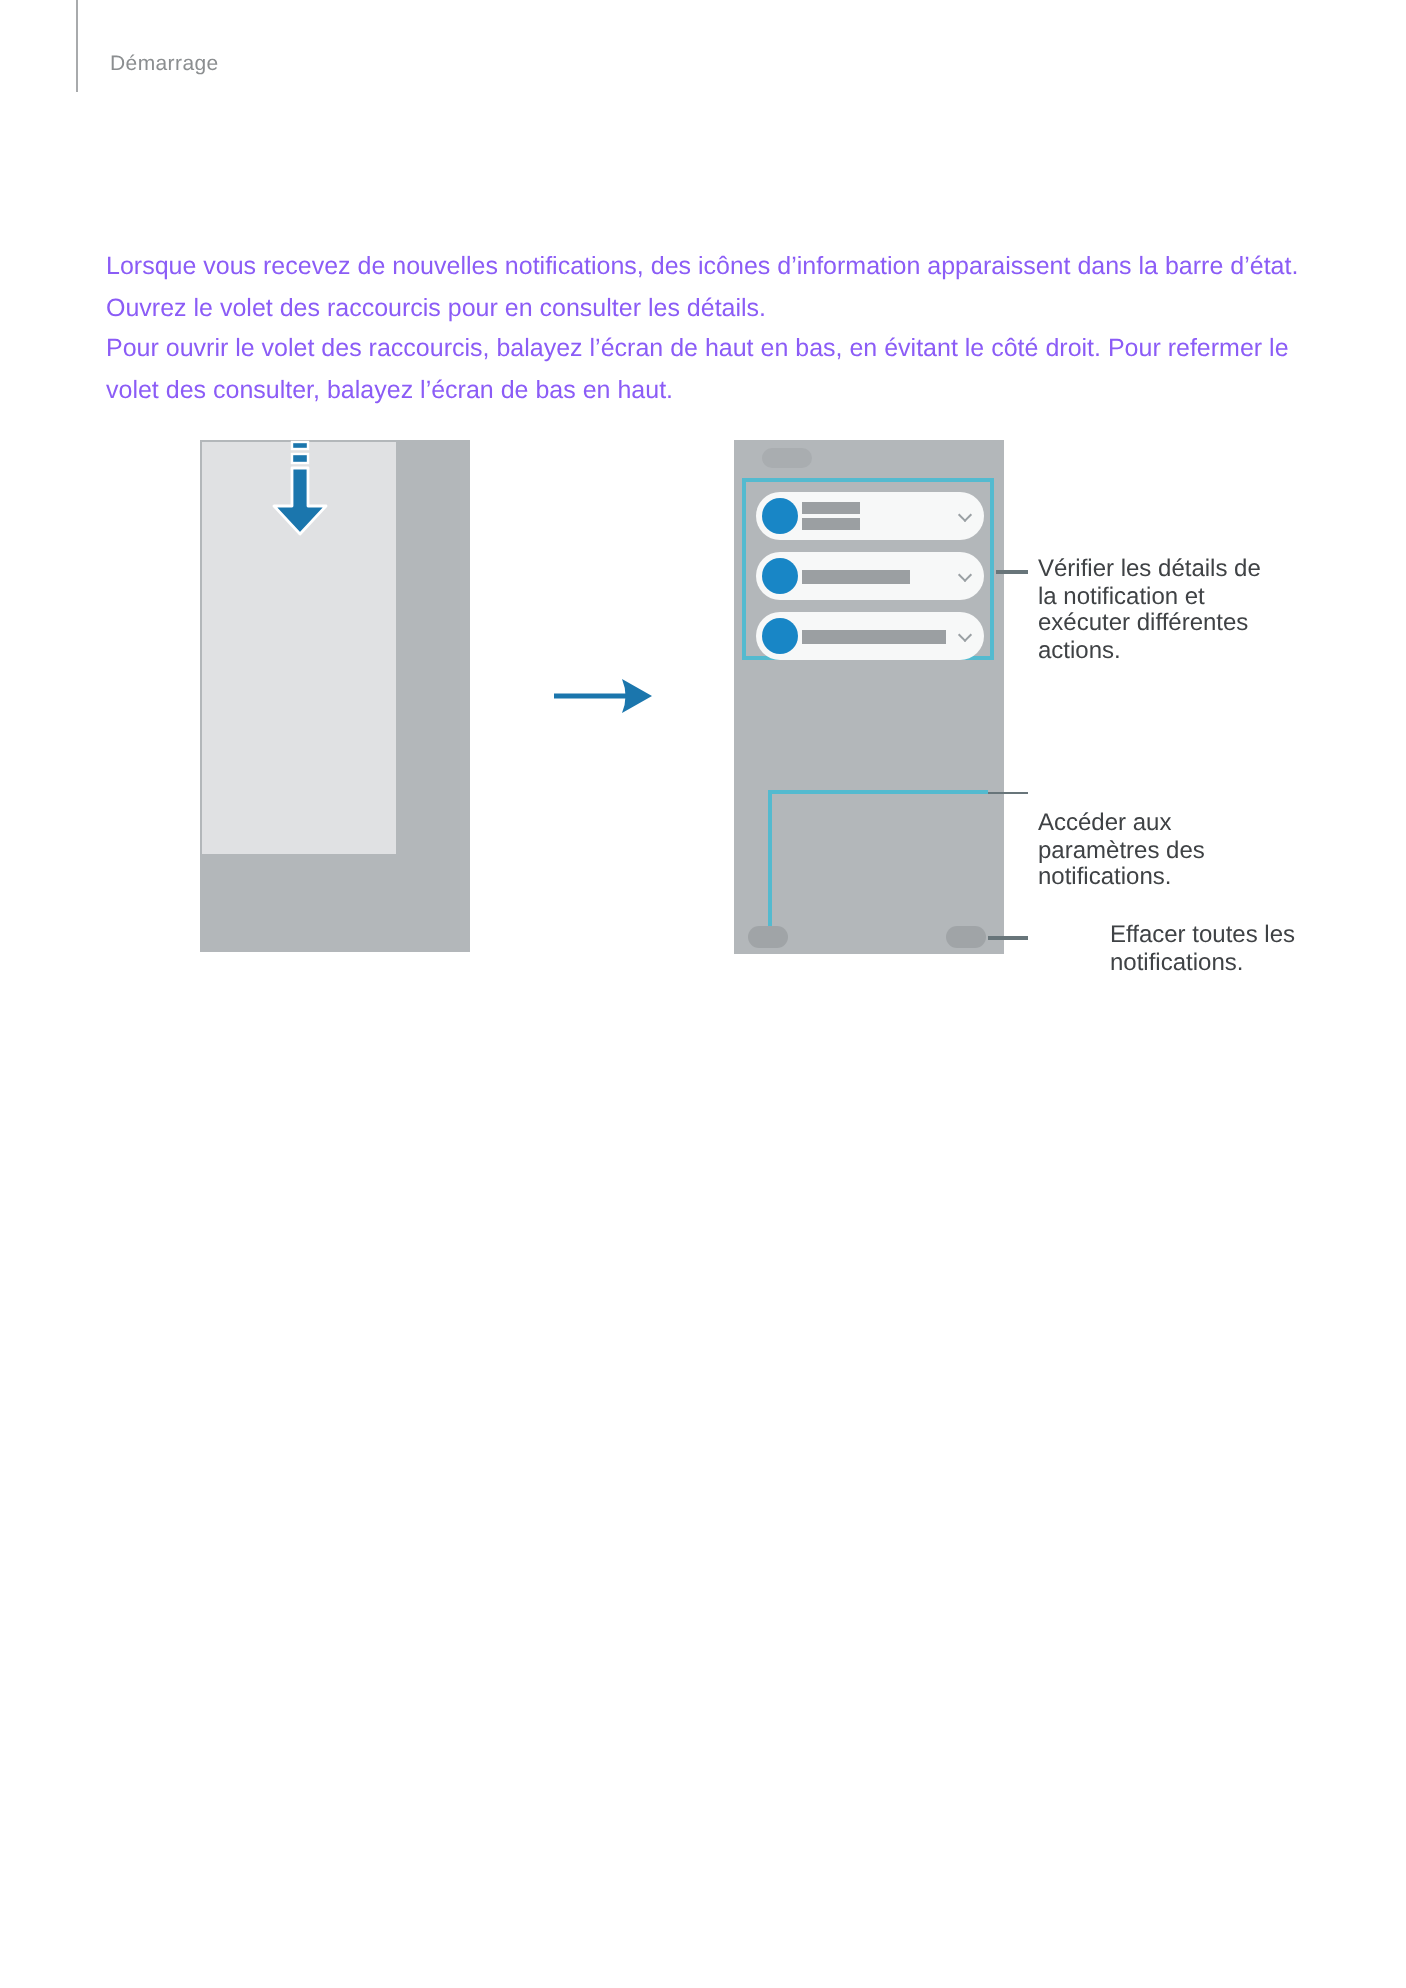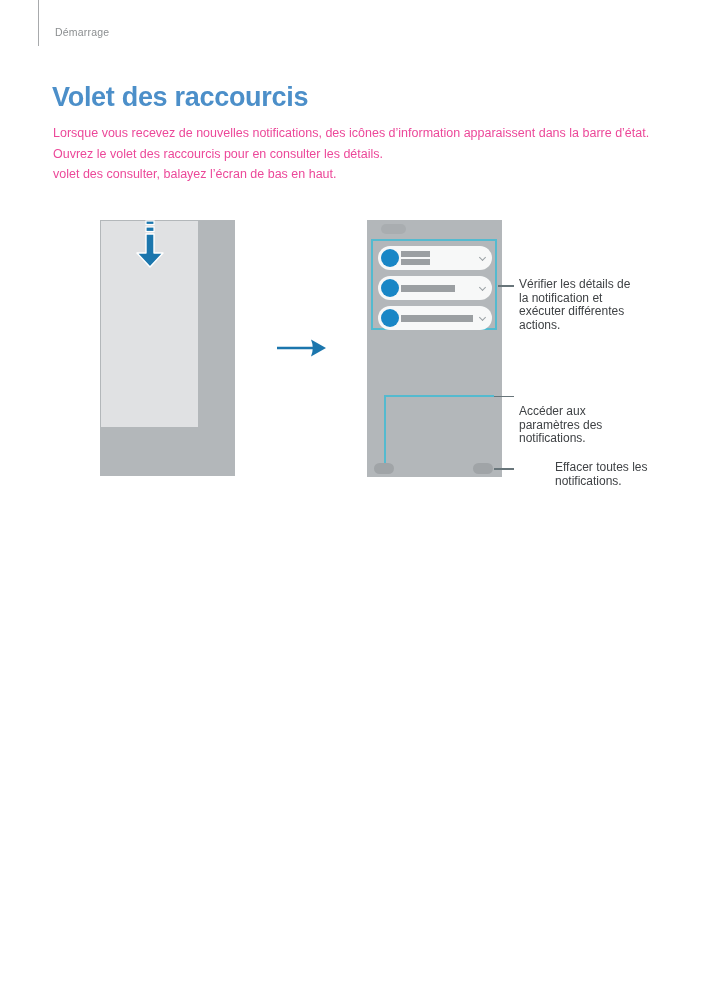--- a/index.html
+++ b/index.html
@@ -25,21 +25,21 @@
     letter-spacing: 0.2px;
   }
   .page-title {
     position: absolute;
     left: 52px; top: 82px;
     font-size: 27px;
     font-weight: 700;
     letter-spacing: -0.3px;
     color: #4c8fc9;
   }
-  .body-para { position: absolute; left: 53px; color: #ec4899; font-size: 12.5px; }
+  .body-para { position: absolute; left: 53px; color: #8b5cf6; font-size: 12.5px; }
   .body-para .bline { line-height: 20.5px; white-space: nowrap; }
   #para-intro { top: 123px; }
   #para-howto { top: 164px; }
 
   
   .phone { position: absolute; background: #b3b7ba; }
   #phone-before { left: 100px; top: 220px; width: 135px; height: 256px; }
   #phone-before .screen-light {
     position: absolute; left: 1px; top: 1px; width: 97px; height: 206px;
     background: #e0e1e3;
@@ -110,28 +110,28 @@
   }
 </style>
 </head>
 <body>
 
 <div class="page">
 
   <div class="header-rule"></div>
   <div class="running-header">Démarrage</div>
 
-  <div class="page-title">Volet des raccourcis</div>
 
   <div class="body-para" id="para-intro">
     <div class="bline">Lorsque vous recevez de nouvelles notifications, des icônes d’information apparaissent dans la barre d’état.</div>
     <div class="bline">Ouvrez le volet des raccourcis pour en consulter les détails.</div>
   </div>
 
   <div class="body-para" id="para-howto">
+    <div class="bline">Pour ouvrir le volet des raccourcis, balayez l’écran de haut en bas, en évitant le côté droit. Pour refermer le</div>
     <div class="bline">volet des consulter, balayez l’écran de bas en haut.</div>
   </div>
 
   <div class="phone" id="phone-before">
     <div class="screen-light"></div>
   </div>
 
   <svg class="arrow-svg" id="swipe-arrow" width="36" height="54" viewBox="0 0 36 54">
     <rect x="14" y="3" width="8" height="3.5" fill="#1b76ad" stroke="#ffffff" stroke-width="1.2"></rect>
     <rect x="14" y="9" width="8" height="4.5" fill="#1b76ad" stroke="#ffffff" stroke-width="1.2"></rect>

